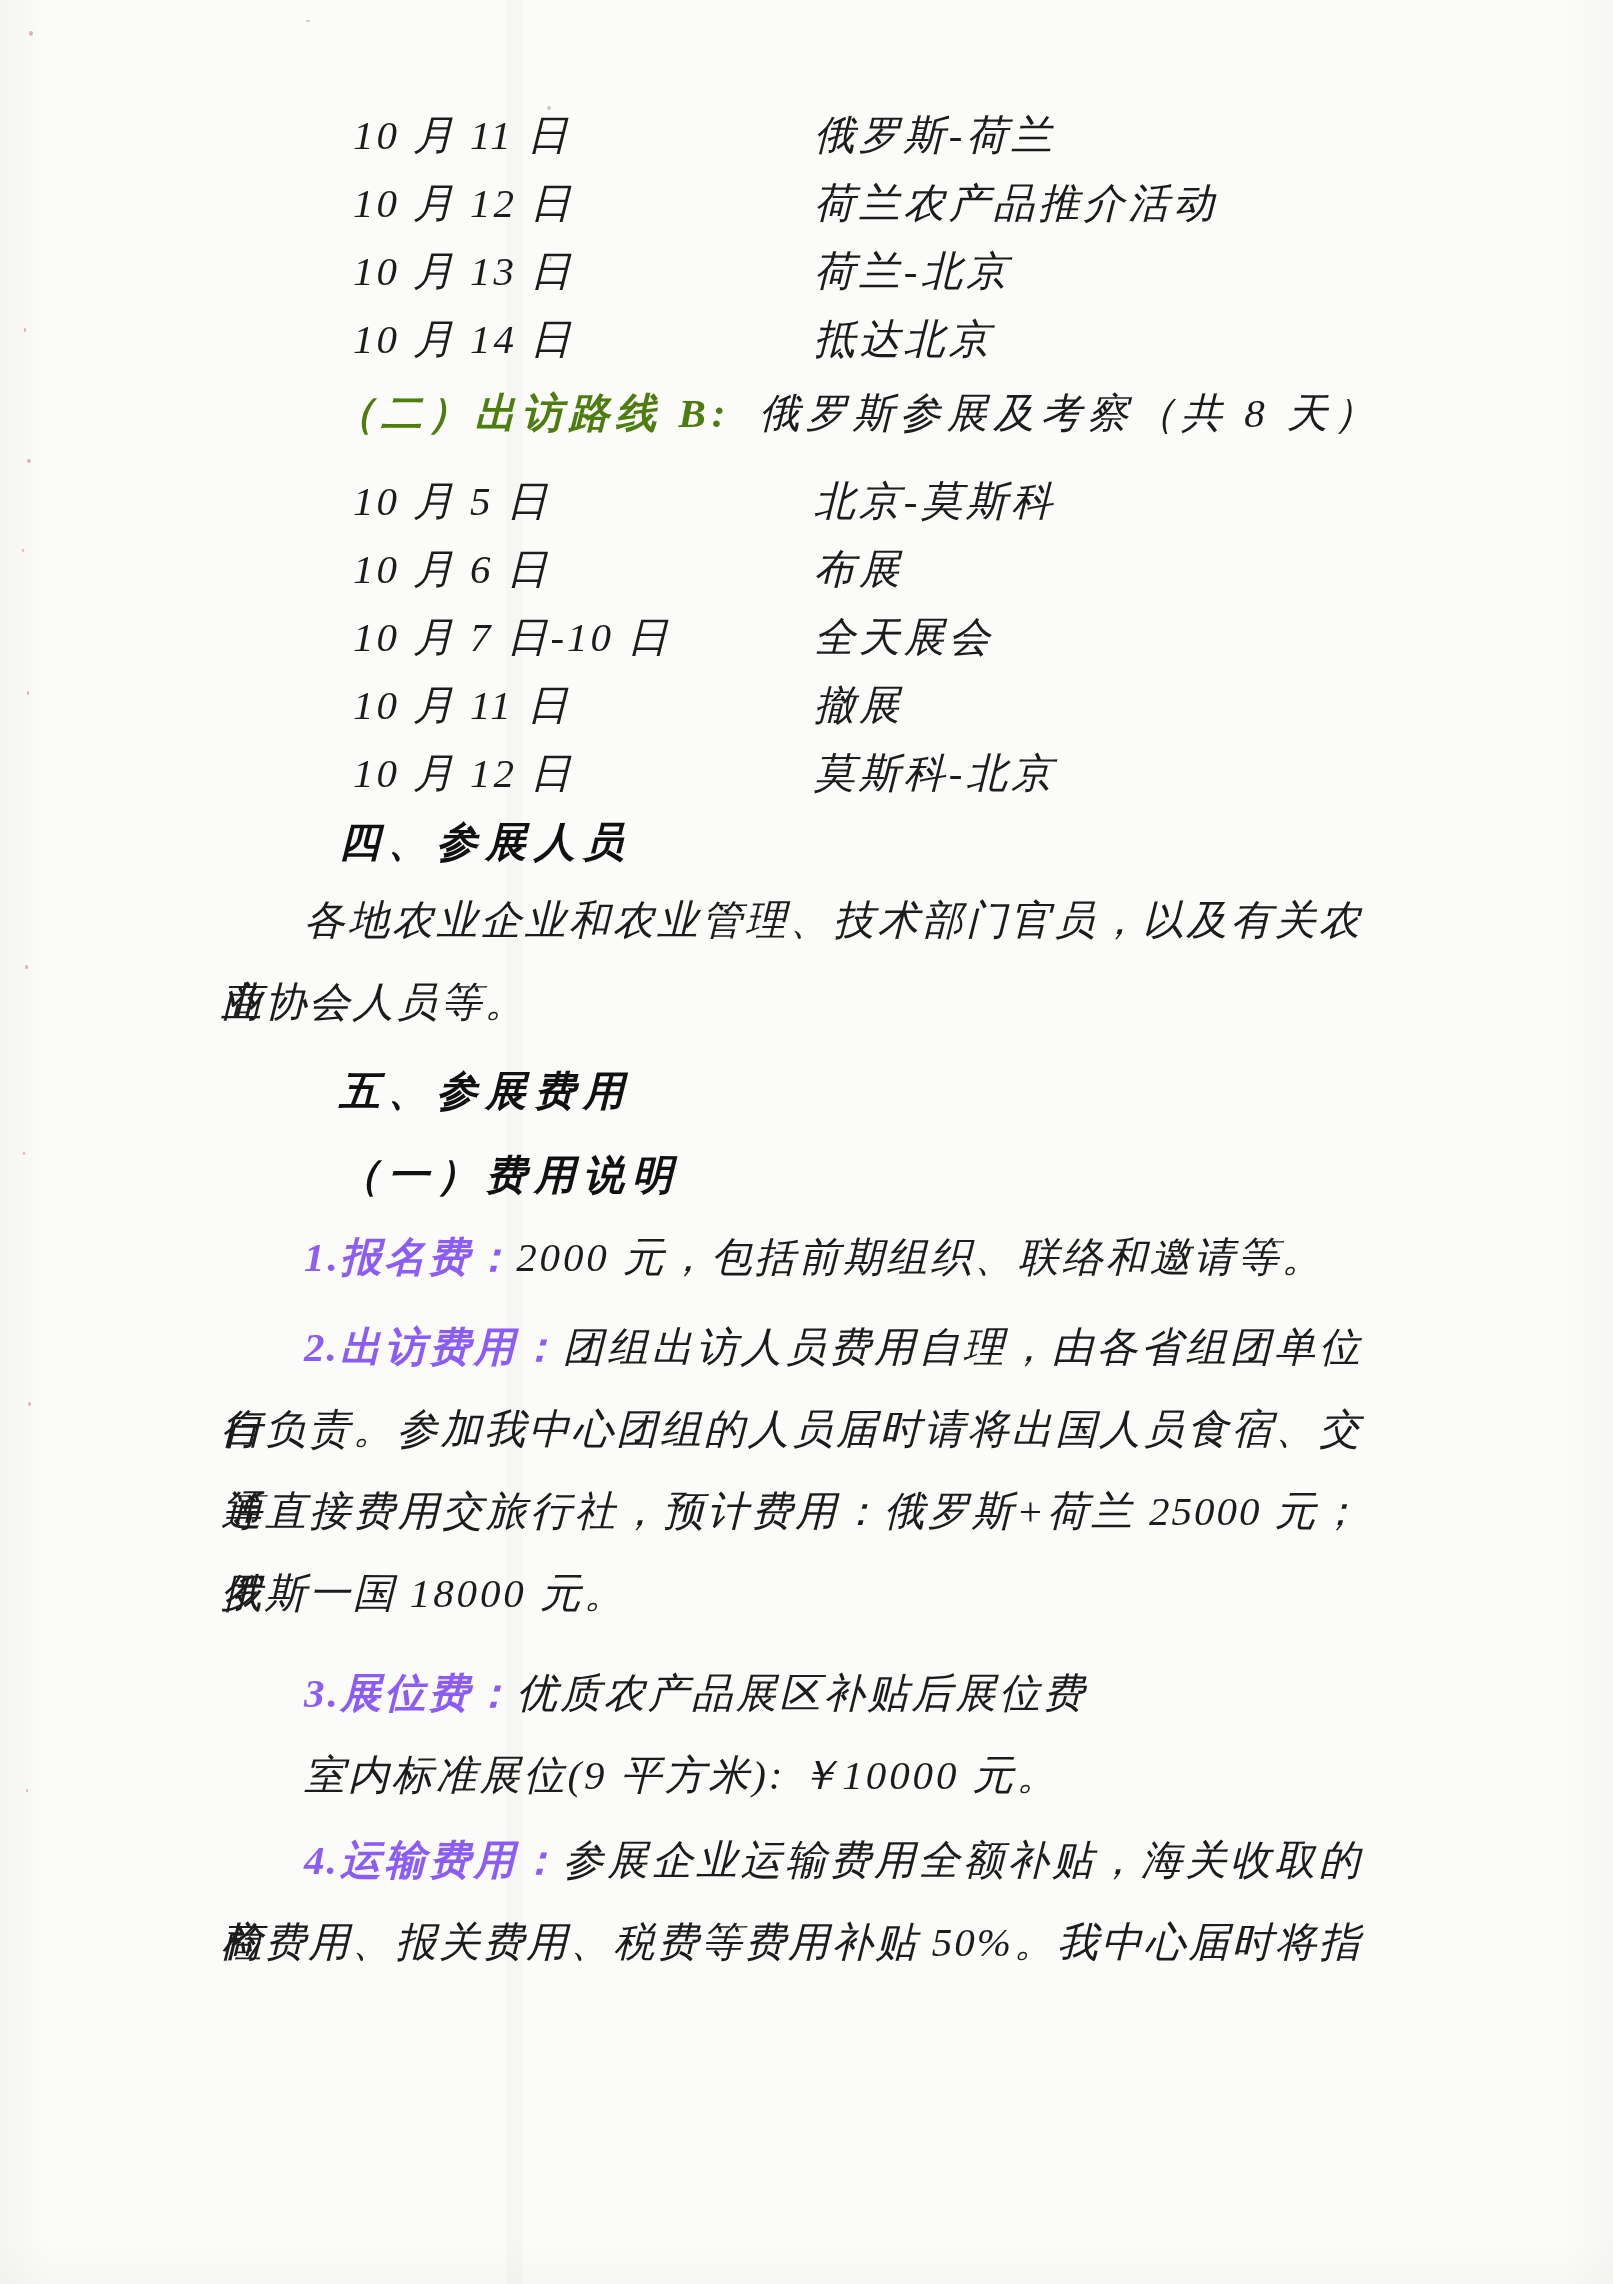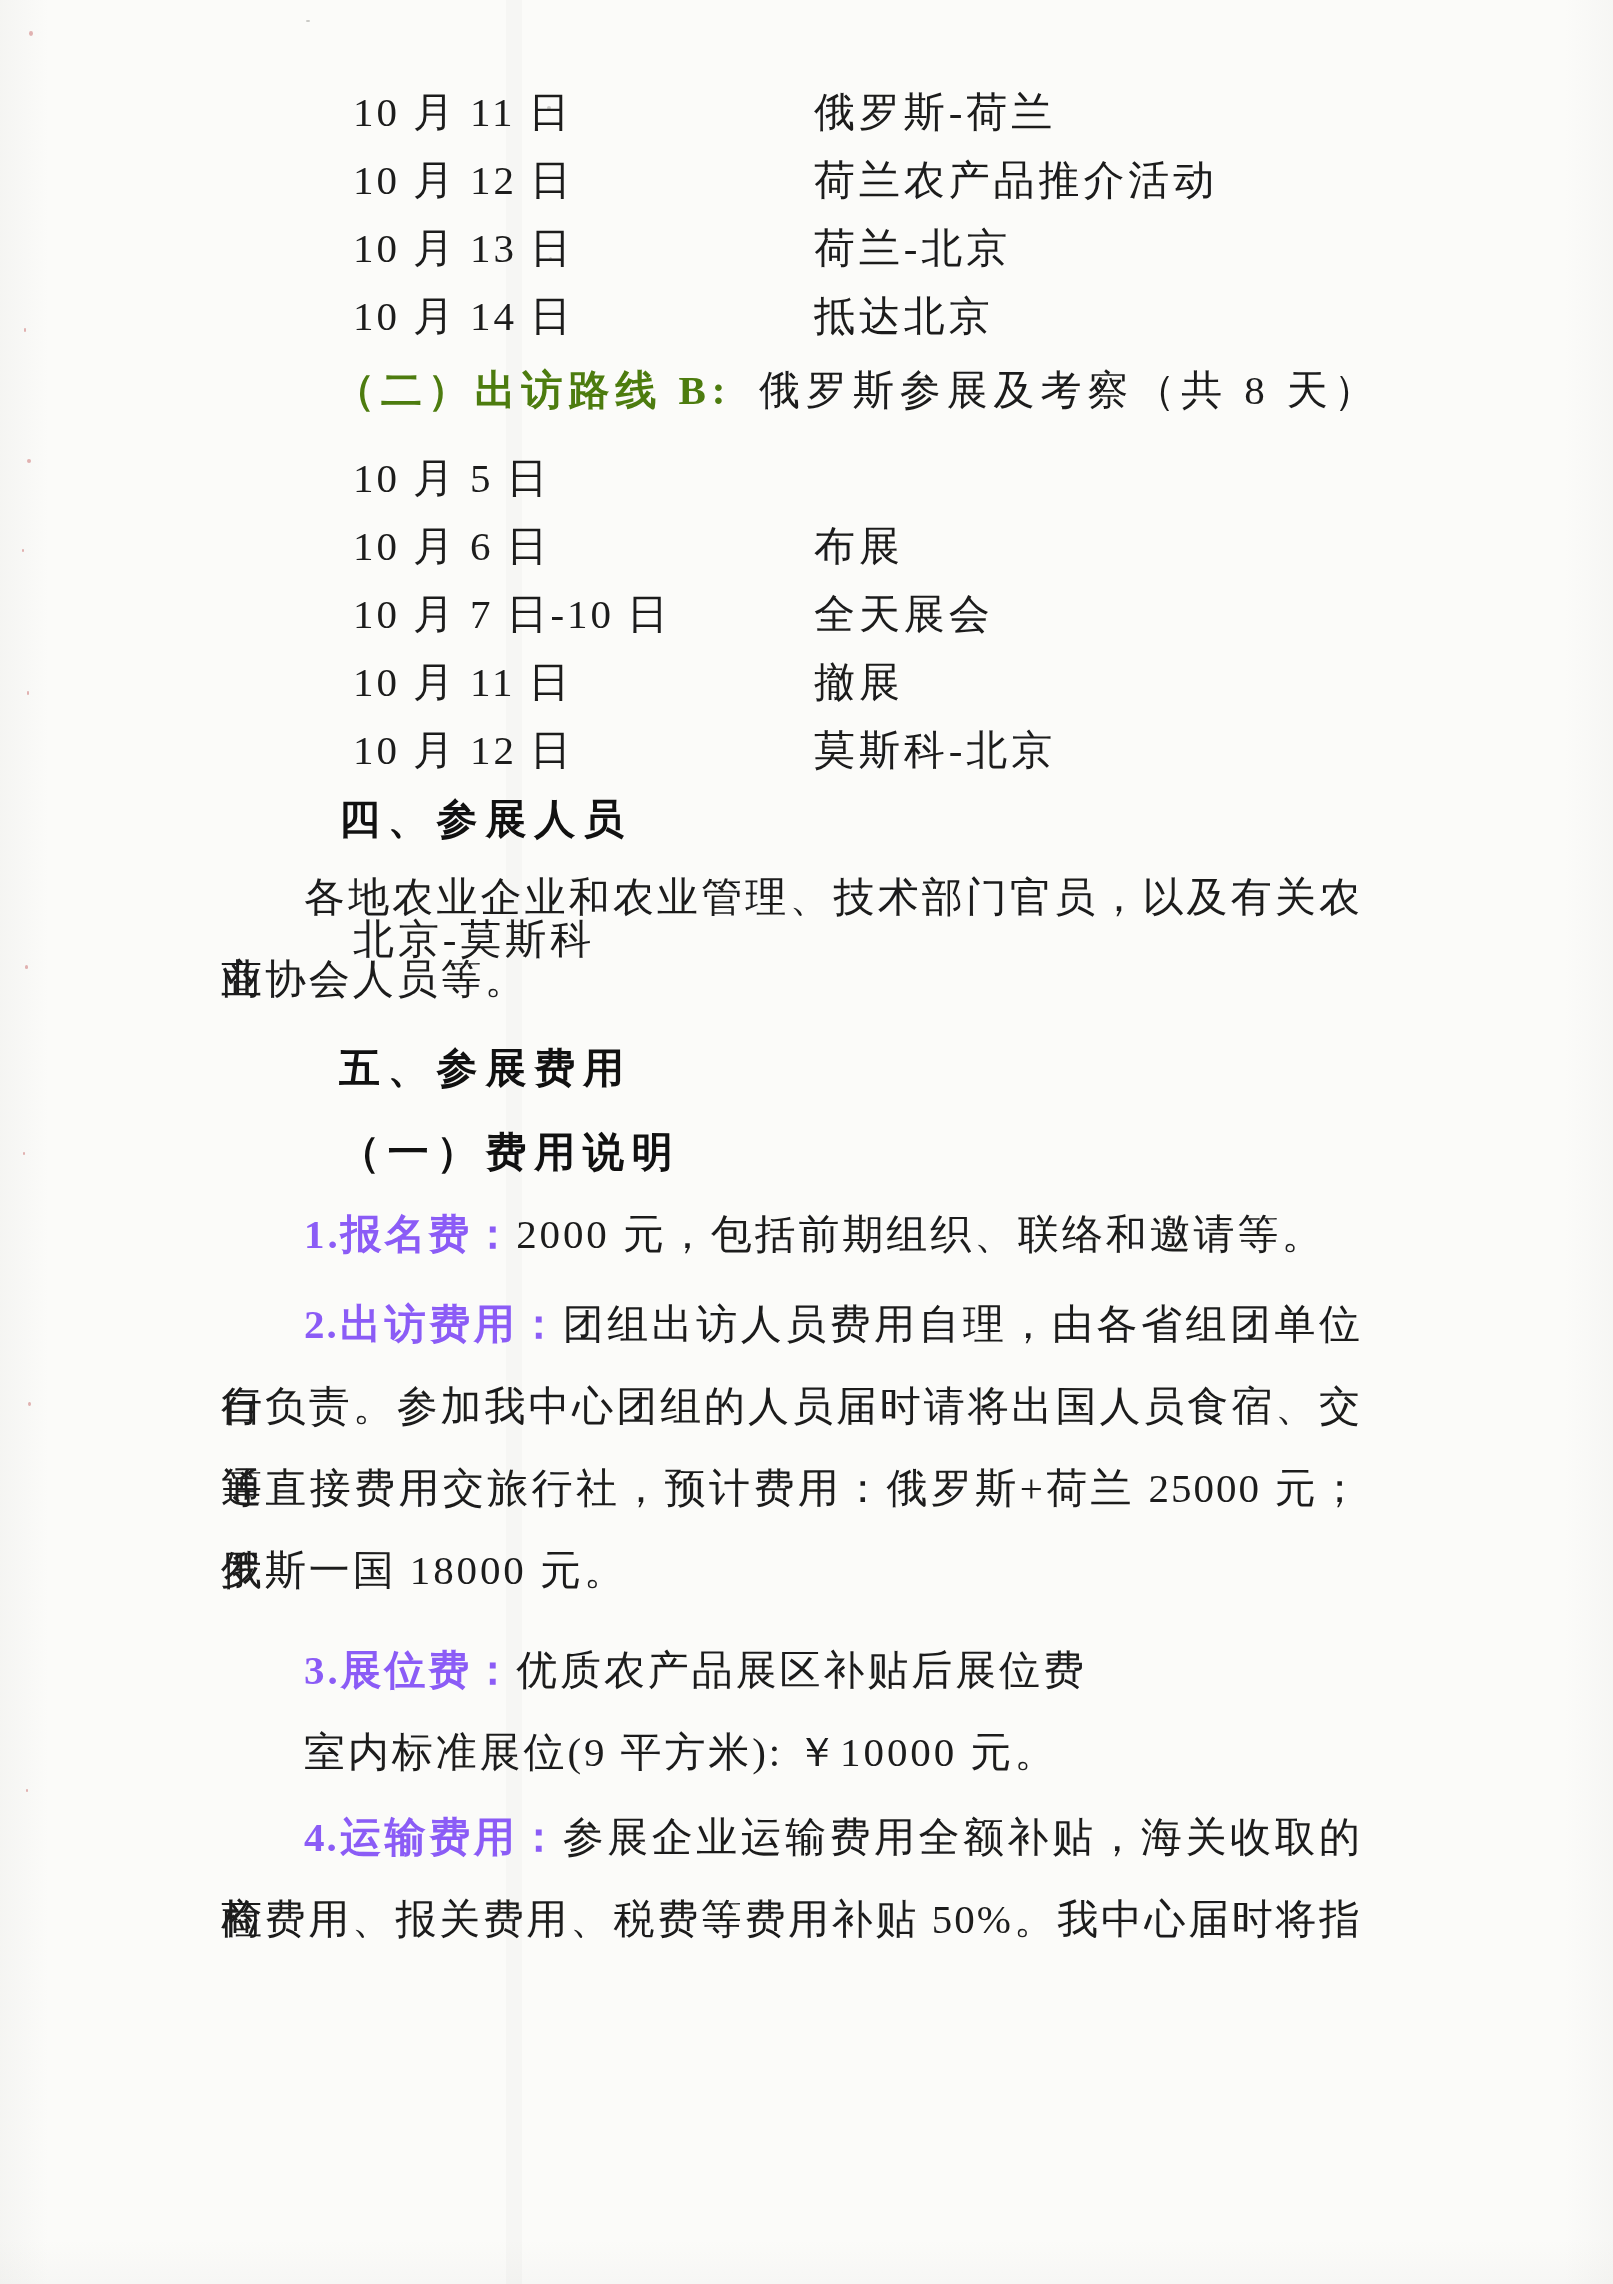--- a/index.html
+++ b/index.html
@@ -43,21 +43,22 @@
     border-radius: 50%;
     background: #c45a5a;
     opacity: 0.45;
   }
   .speck.gray { background: #9a9a94; opacity: 0.5; }
 
   .content {
     position: relative;
     margin-left: 221px;
     margin-right: 251px; 
-    padding-top: 78px;
+    padding-top: 101px;
+    font-style: italic;
   }
 
   
   .it-row {
     display: flex;
     height: 68px;
     line-height: 68px;
     margin-left: 132px;
     letter-spacing: 2.9px;
     white-space: nowrap;
@@ -95,21 +96,21 @@
   .just {
     white-space: normal;
     text-align: justify;
     text-align-last: justify;
     text-justify: inter-character;
     letter-spacing: 2px;
   }
   .ind { text-indent: 83px; }
   .blabel { font-weight: bold; color: #8b5cf6; }
 
-  .mt-tableB { margin-top: 20.6px; flex-direction: column; }
+  .mt-tableB { margin-top: 20.6px; }
   .mt-h4 { margin-top: 1px; }
   .mt-para { margin-top: 2.9px; }
   .mt-h5 { margin-top: 13.7px; }
   .mt-sub1 { margin-top: 15.7px; }
   .mt-fee1 { margin-top: 6.9px; }
   .mt-fee2 { margin-top: 8.8px; }
   .mt-fee3 { margin-top: 17.6px; }
   .mt-fee4 { margin-top: 2.9px; }
 </style>
 </head>

